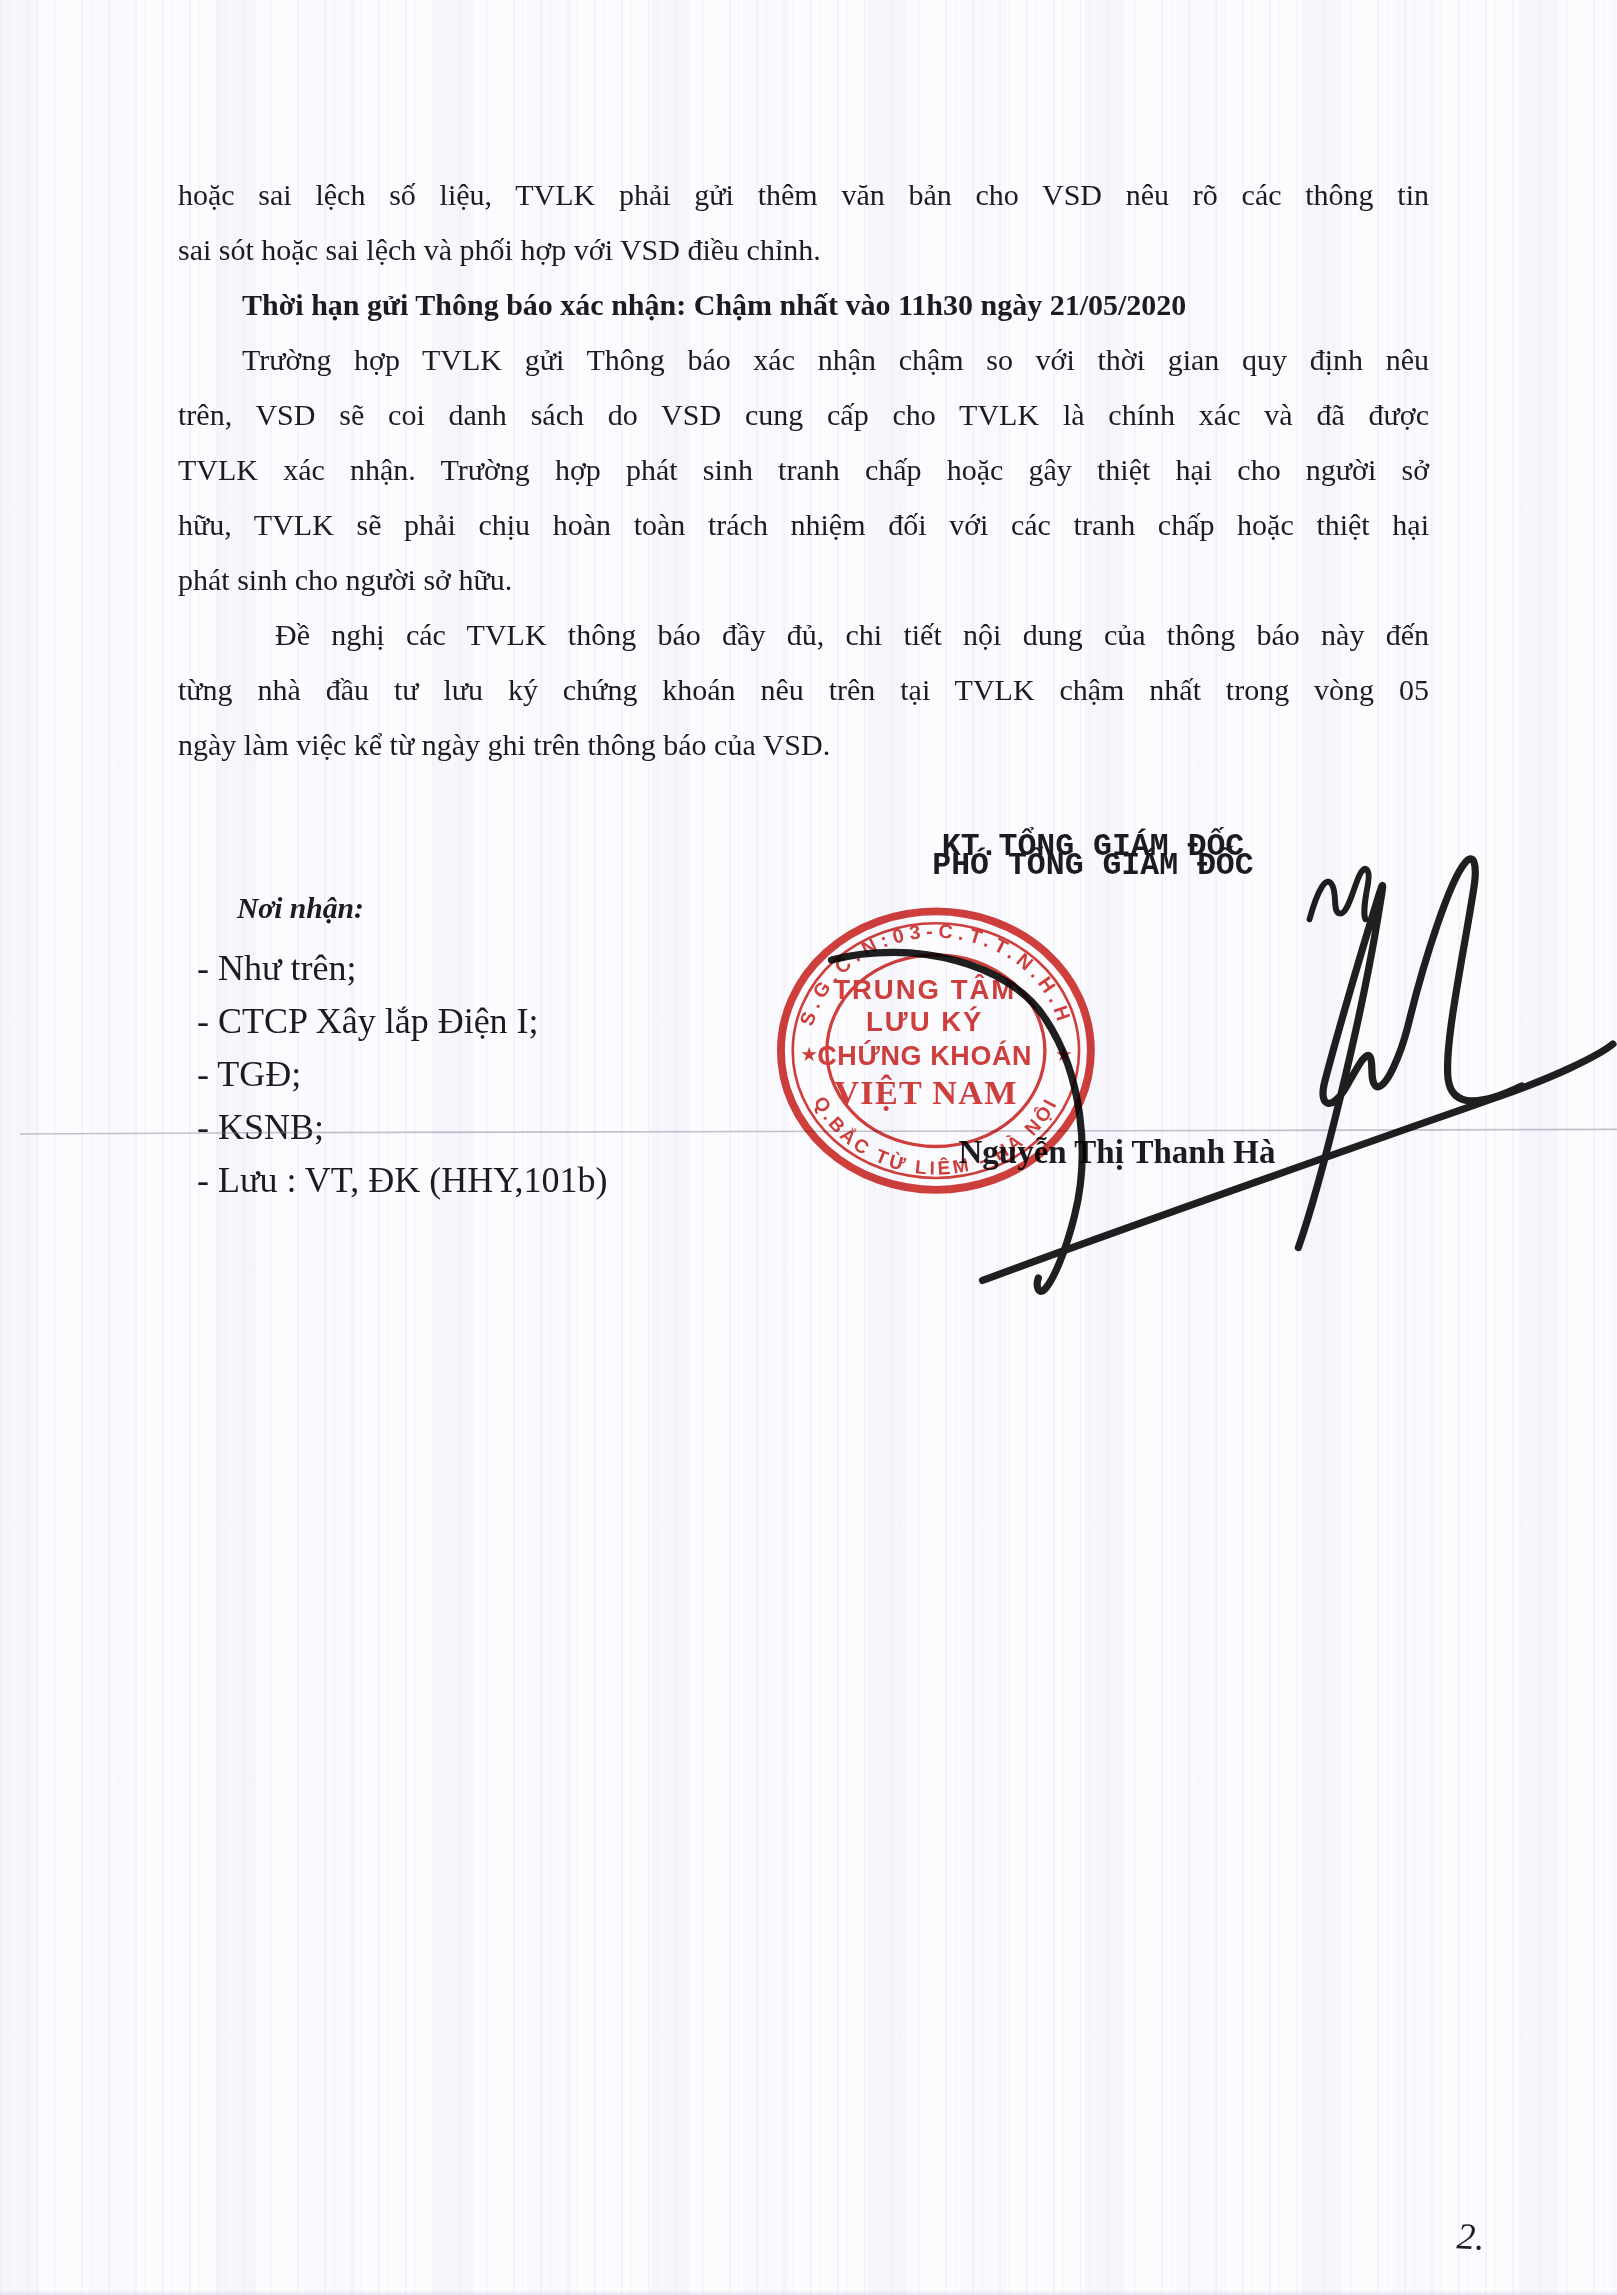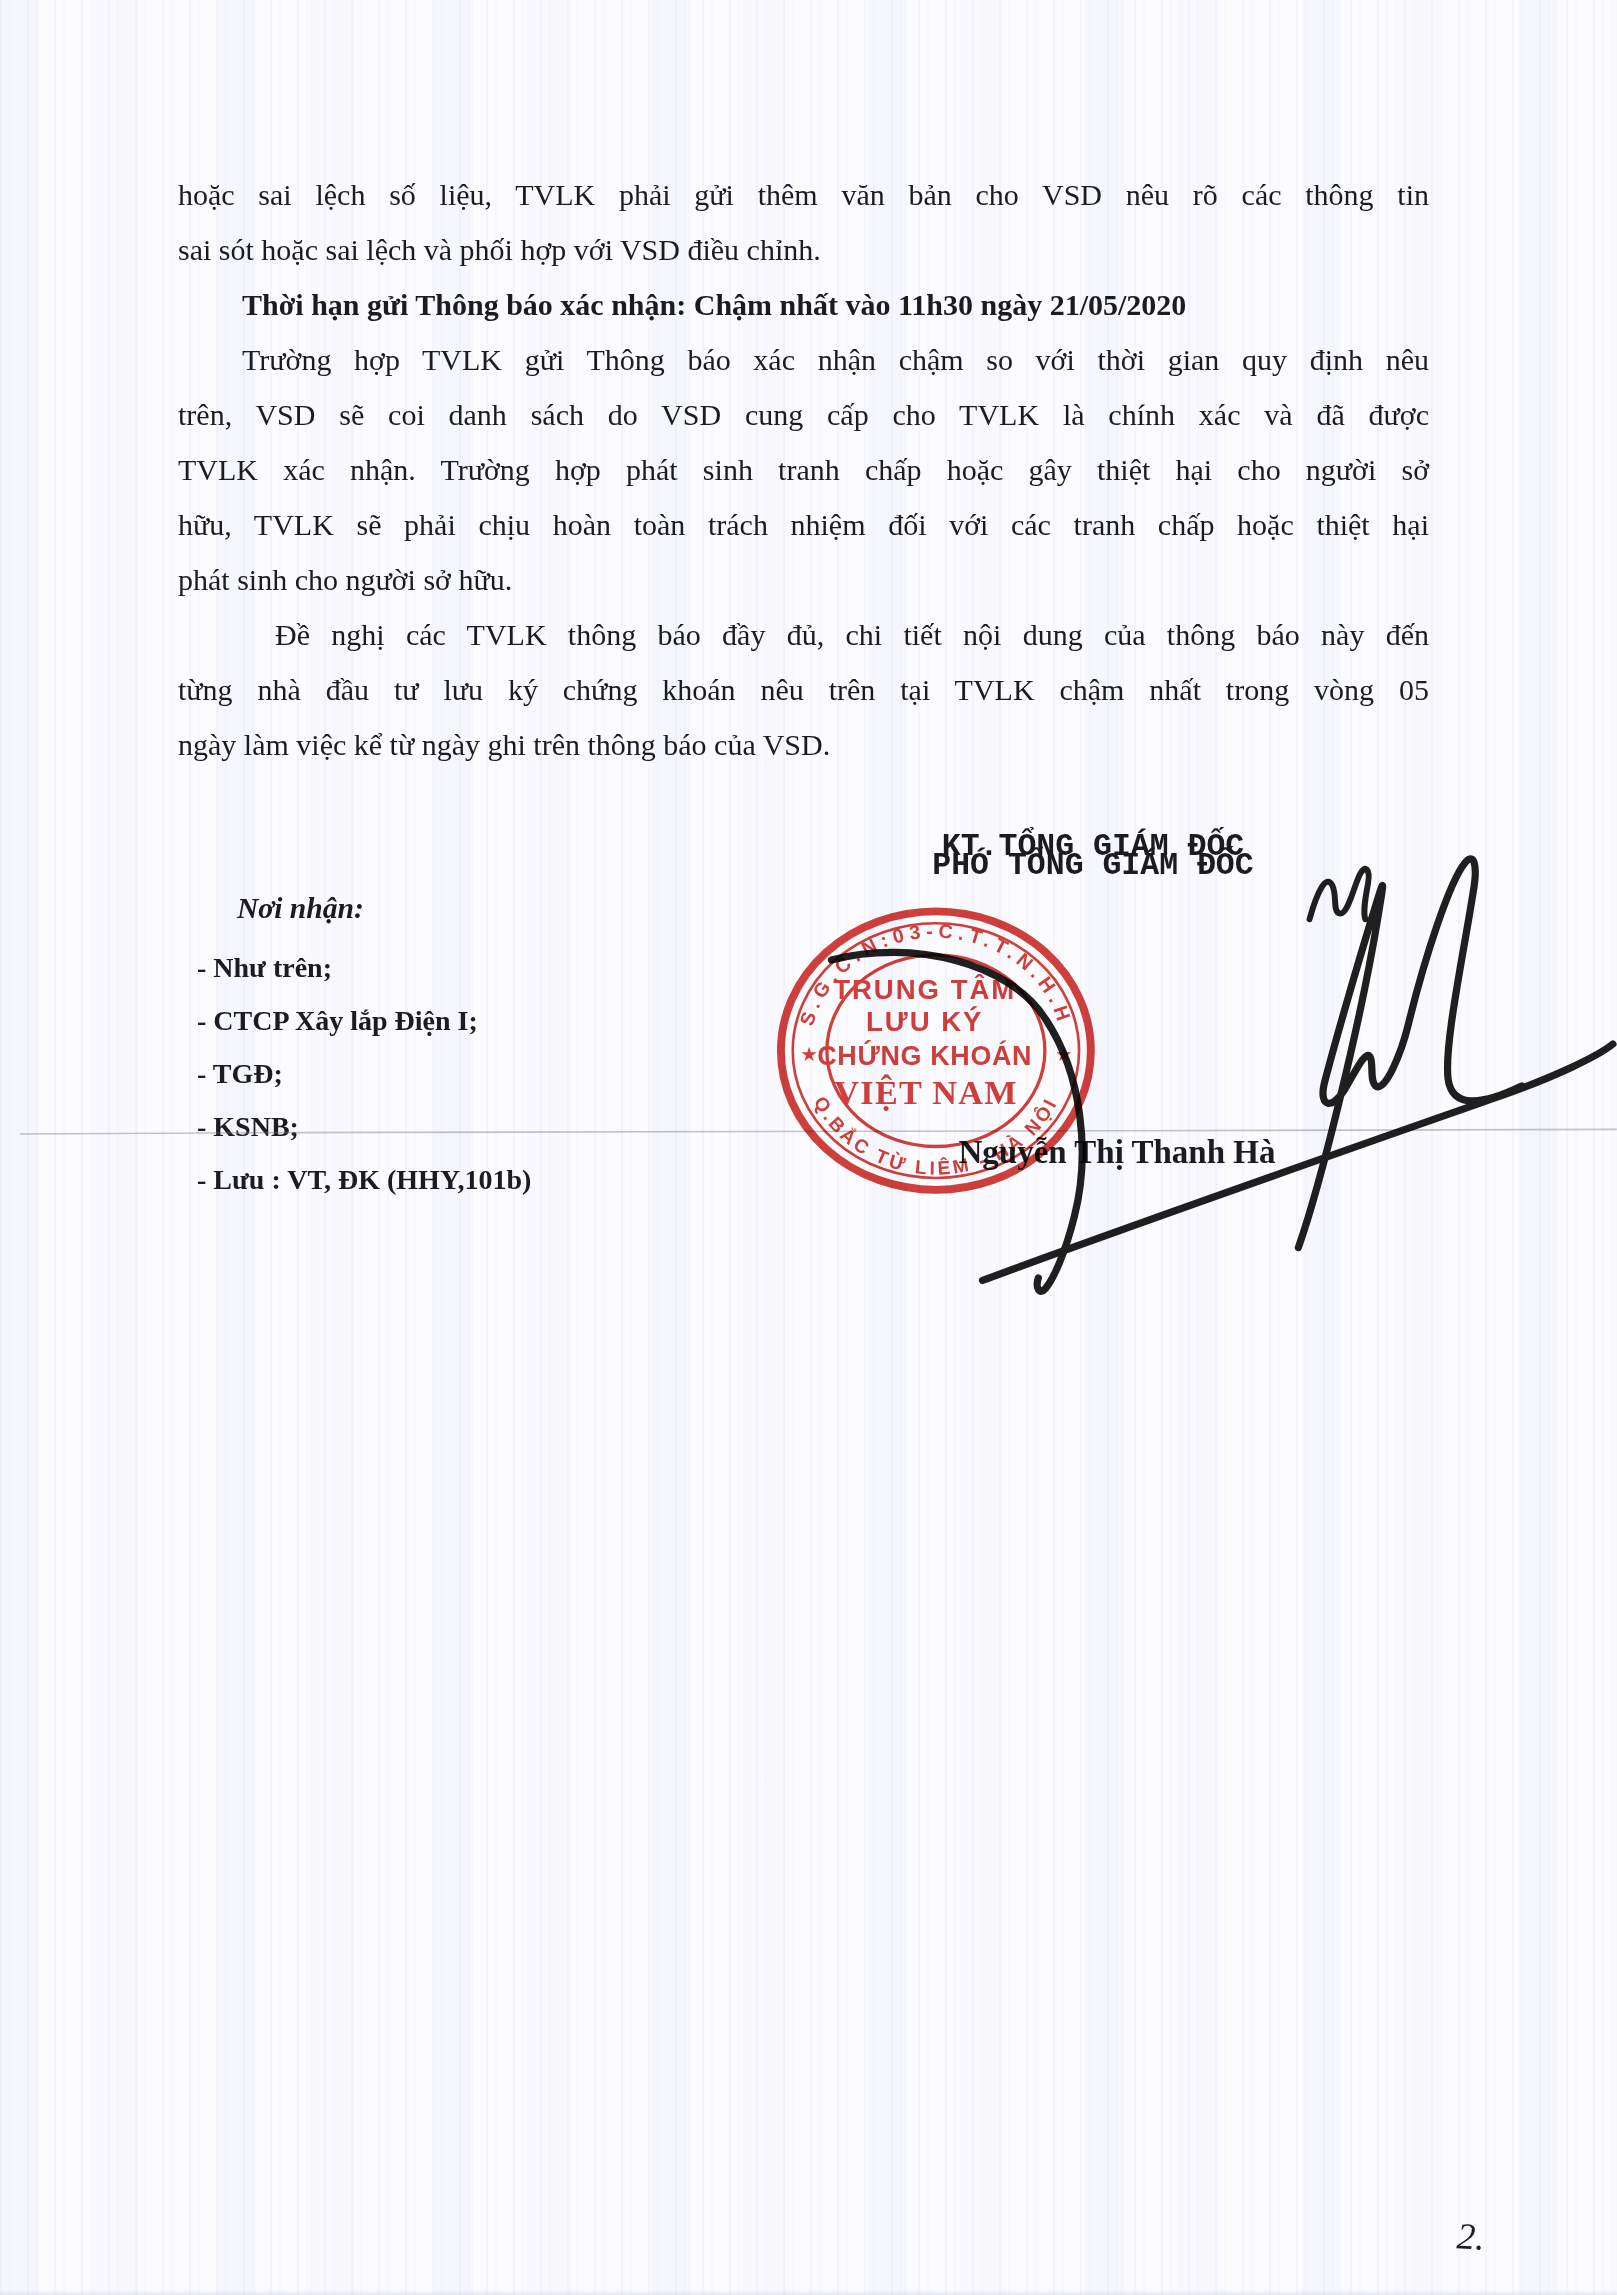--- a/index.html
+++ b/index.html
@@ -31,21 +31,21 @@
     position:absolute;left:837px;width:512px;text-align:center;
     font-weight:bold;font-size:31.5px;white-space:nowrap;font-family:Liberation Mono, monospace;
   }
   .sig-name{
     position:absolute;left:910px;top:1134px;width:414px;text-align:center;
     font-weight:bold;font-size:33px;white-space:nowrap;
   }
   
   .recips{position:absolute;left:197px;top:885px;}
   .recips .head{font-weight:bold;font-style:italic;font-size:29.6px;height:60px;line-height:46px;margin-left:40px;}
-  .recips .item{font-size:28px;height:53px;line-height:46px;white-space:nowrap;font-weight:bold;}
+  .recips .item{font-size:36px;height:53px;line-height:46px;white-space:nowrap;}
   
   .pagenum{
     position:absolute;left:1457px;top:2215px;font-size:37px;font-style:italic;
     color:#1d1d26;transform:rotate(3deg);
   }
   .overlay{position:absolute;left:0;top:0;pointer-events:none;}
   .stampgrp{mix-blend-mode:multiply;opacity:.92;}
   .siggrp{mix-blend-mode:multiply;}
 </style>
 </head>

